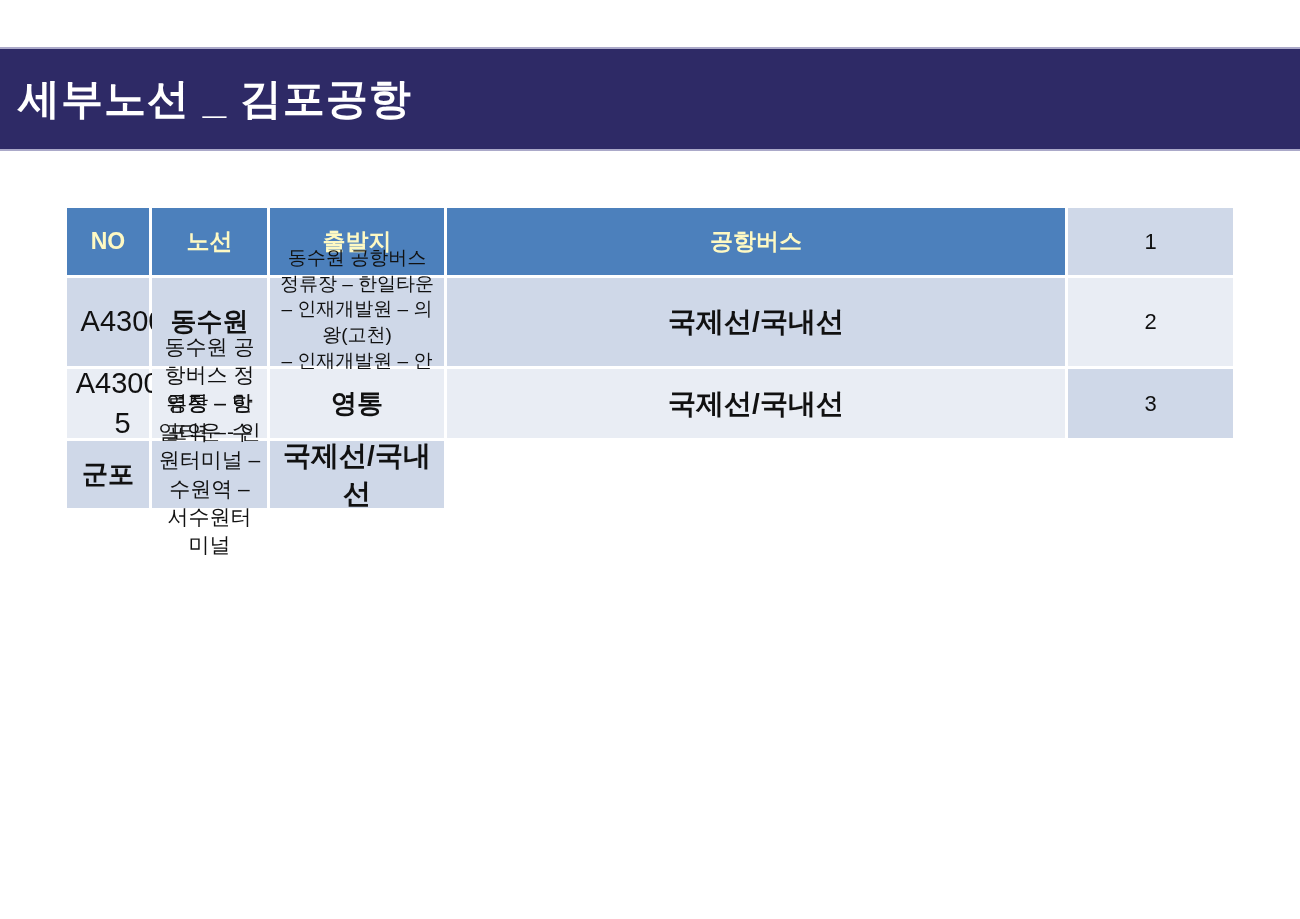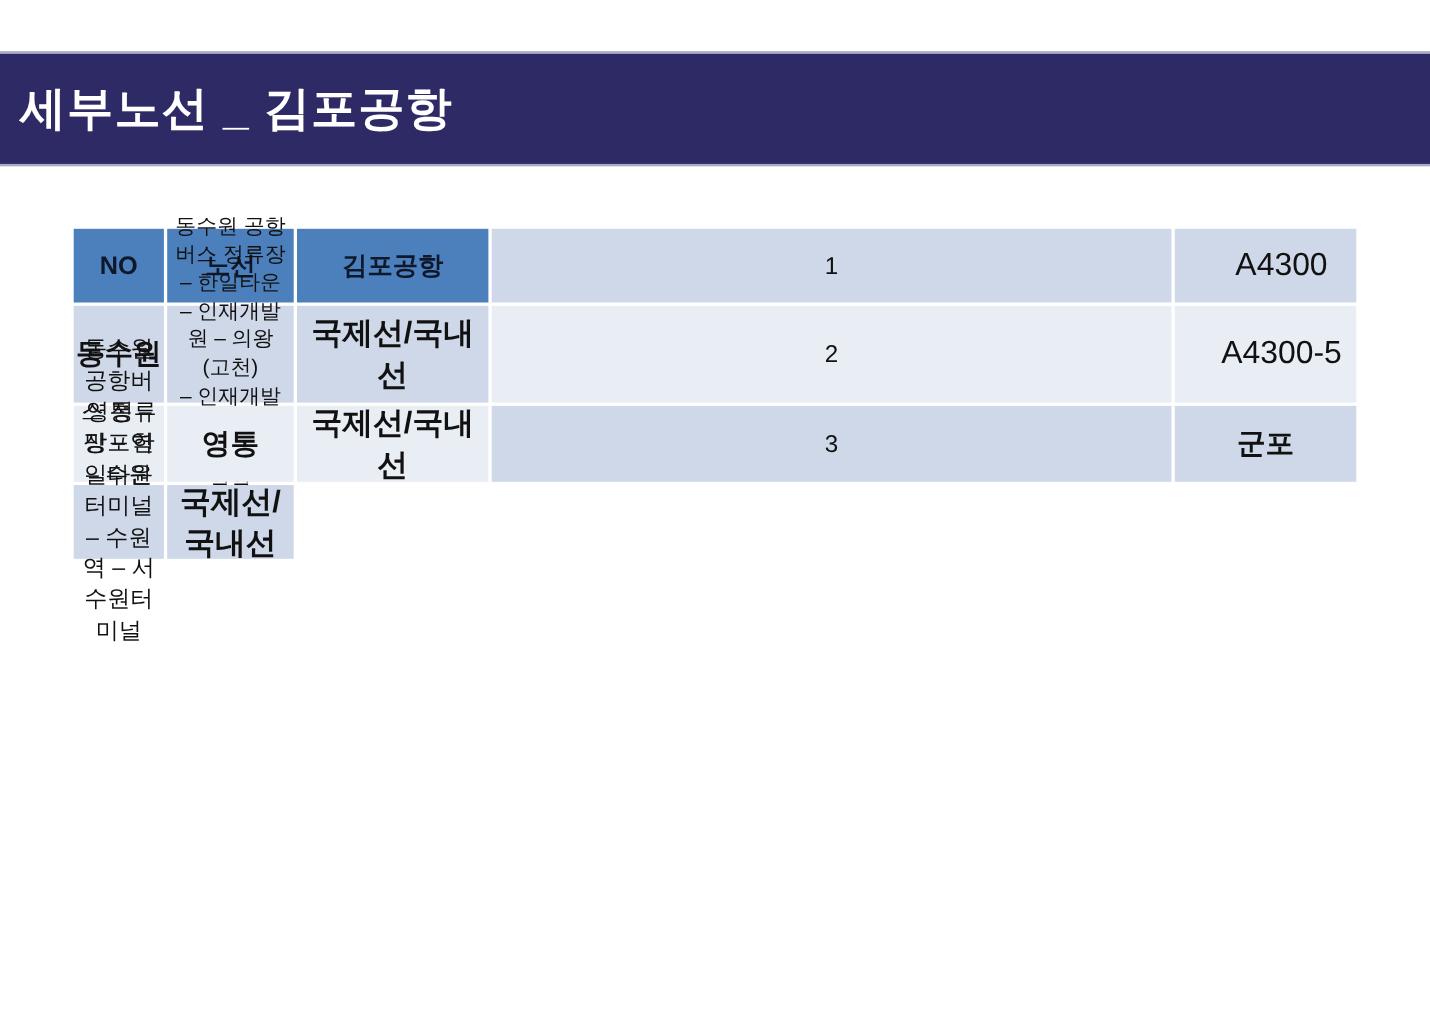--- a/index.html
+++ b/index.html
@@ -49,21 +49,21 @@
   .cell {
     display: flex;
     align-items: center;
     justify-content: center;
     text-align: center;
     flex-direction: column;
     line-height: 1.35;
   }
   .th {
     background: #4C80BC;
-    color: #0f172a;
+    color: #fef9c3;
     font-weight: bold;
     font-size: 23px;
   }
   .band-dark { background: #CFD8E8; }
   .band-light { background: #E9EDF4; }
   .td { color: #111111; font-size: 22px; }
   .td.no-cell { font-size: 22px; }
   .td.route-cell { font-size: 29px; padding-left: 29px; }
   .td.origin-cell { font-size: 26px; font-weight: bold; }
   .td.via-cell { font-size: 21px; padding: 2px 6px; align-items: center; }
@@ -77,21 +77,22 @@
 <div class="slide">
 
   <div class="title-bar">
     <h1 class="slide-title">세부노선 _ 김포공항</h1>
   </div>
 
   <div class="route-table">
 
     <div class="cell th">NO</div>
     <div class="cell th">노선</div>
-    <div class="cell th">김포공항</div>
+    <div class="cell th">출발지</div>
+    <div class="cell th">공항버스</div>
 
     <div class="cell td no-cell band-dark">1</div>
     <div class="cell td route-cell band-dark">A4300</div>
     <div class="cell td origin-cell band-dark">동수원</div>
     <div class="cell td via-cell small band-dark">
       <span class="via-line">동수원 공항버스 정류장 – 한일타운 – 인재개발원 – 의왕(고천)</span>
       <span class="via-line">– 인재개발원 – 안양(범계) - 관악역</span>
     </div>
     <div class="cell td gimpo-cell band-dark">국제선/국내선</div>
 

